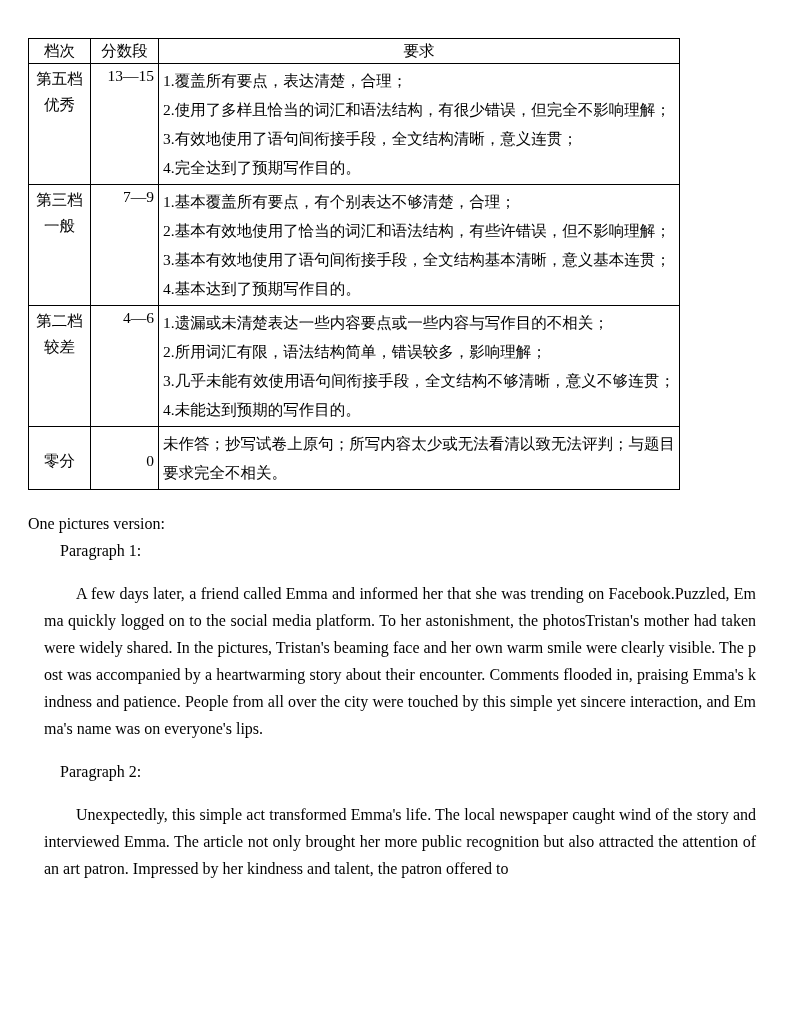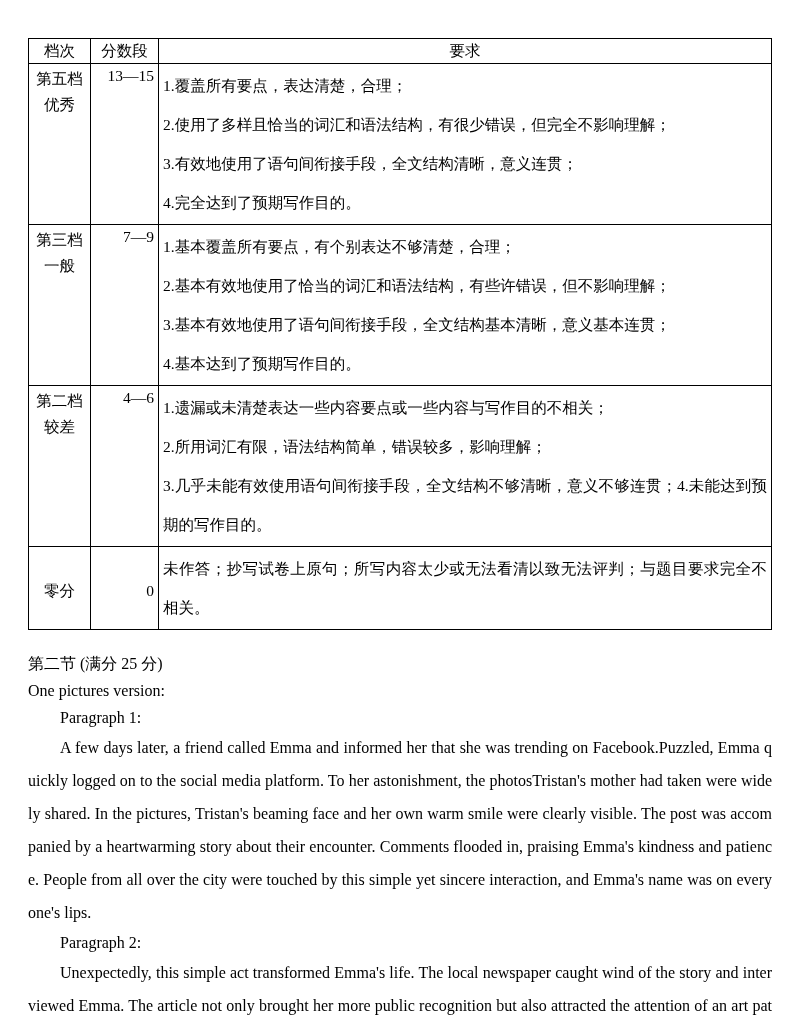--- a/index.html
+++ b/index.html
@@ -15,21 +15,21 @@
     height: 1024px;
     overflow: hidden;
   }
   .page {
     padding: 38px 28px 0 28px;
   }
 
   
   table.rubric {
     border-collapse: collapse;
-    width: 744px;
+    width: 652px;
     table-layout: fixed;
     font-size: 15.5px;
   }
   table.rubric td, table.rubric th {
     border: 1px solid #000000;
     padding: 2px 4px;
     vertical-align: top;
   }
   table.rubric th {
     font-weight: normal;
@@ -45,21 +45,21 @@
     margin-top: 43px;
   }
   td.score {
     text-align: right;
     padding-left: 2px;
     padding-top: 30px;
     line-height: 20px;
   }
   td.reqs {
     white-space: pre-line;
-    line-height: 39px;
+    line-height: 29px;
     padding: 2px 6px 4px 6px;
     text-align: justify;
   }
   tr.zero-row td.level,
   tr.zero-row td.score {
     vertical-align: middle;
     padding-top: 8px;
   }
 
   
@@ -67,24 +67,24 @@
     margin-top: 20px;
     font-size: 16px;
   }
   .answer .line {
     line-height: 27px;
   }
   .answer .indent {
     padding-left: 32px;
   }
   .answer p.para {
-    margin: 0;
+    margin: 16px;
     text-indent: 32px;
     text-align: justify;
-    line-height: 33px;
+    line-height: 27px;
     word-break: break-all;
   }
 </style>
 </head>
 <body>
 
 <div class="page">
 
   <table class="rubric">
     <colgroup>
@@ -128,21 +128,20 @@
       </tr>
       <tr class="zero-row">
         <td class="level">零分</td>
         <td class="score">0</td>
         <td class="reqs">未作答；抄写试卷上原句；所写内容太少或无法看清以致无法评判；与题目要求完全不相关。</td>
       </tr>
     </tbody>
   </table>
 
   <div class="answer">
-    <div class="line">第二节 (满分 25 分)</div>
     <div class="line">One pictures version:</div>
     <div class="line indent">Paragraph 1:</div>
     <p class="para">A few days later, a friend called Emma and informed her that she was trending on Facebook.Puzzled, Emma quickly logged on to the social media platform. To her astonishment, the photosTristan's mother had taken were widely shared. In the pictures, Tristan's beaming face and her own warm smile were clearly visible. The post was accompanied by a heartwarming story about their encounter. Comments flooded in, praising Emma's kindness and patience. People from all over the city were touched by this simple yet sincere interaction, and Emma's name was on everyone's lips.</p>
     <div class="line indent">Paragraph 2:</div>
     <p class="para">Unexpectedly, this simple act transformed Emma's life. The local newspaper caught wind of the story and interviewed Emma. The article not only brought her more public recognition but also attracted the attention of an art patron. Impressed by her kindness and talent, the patron offered to</p>
   </div>
 
 </div>
 
 </body></html>

